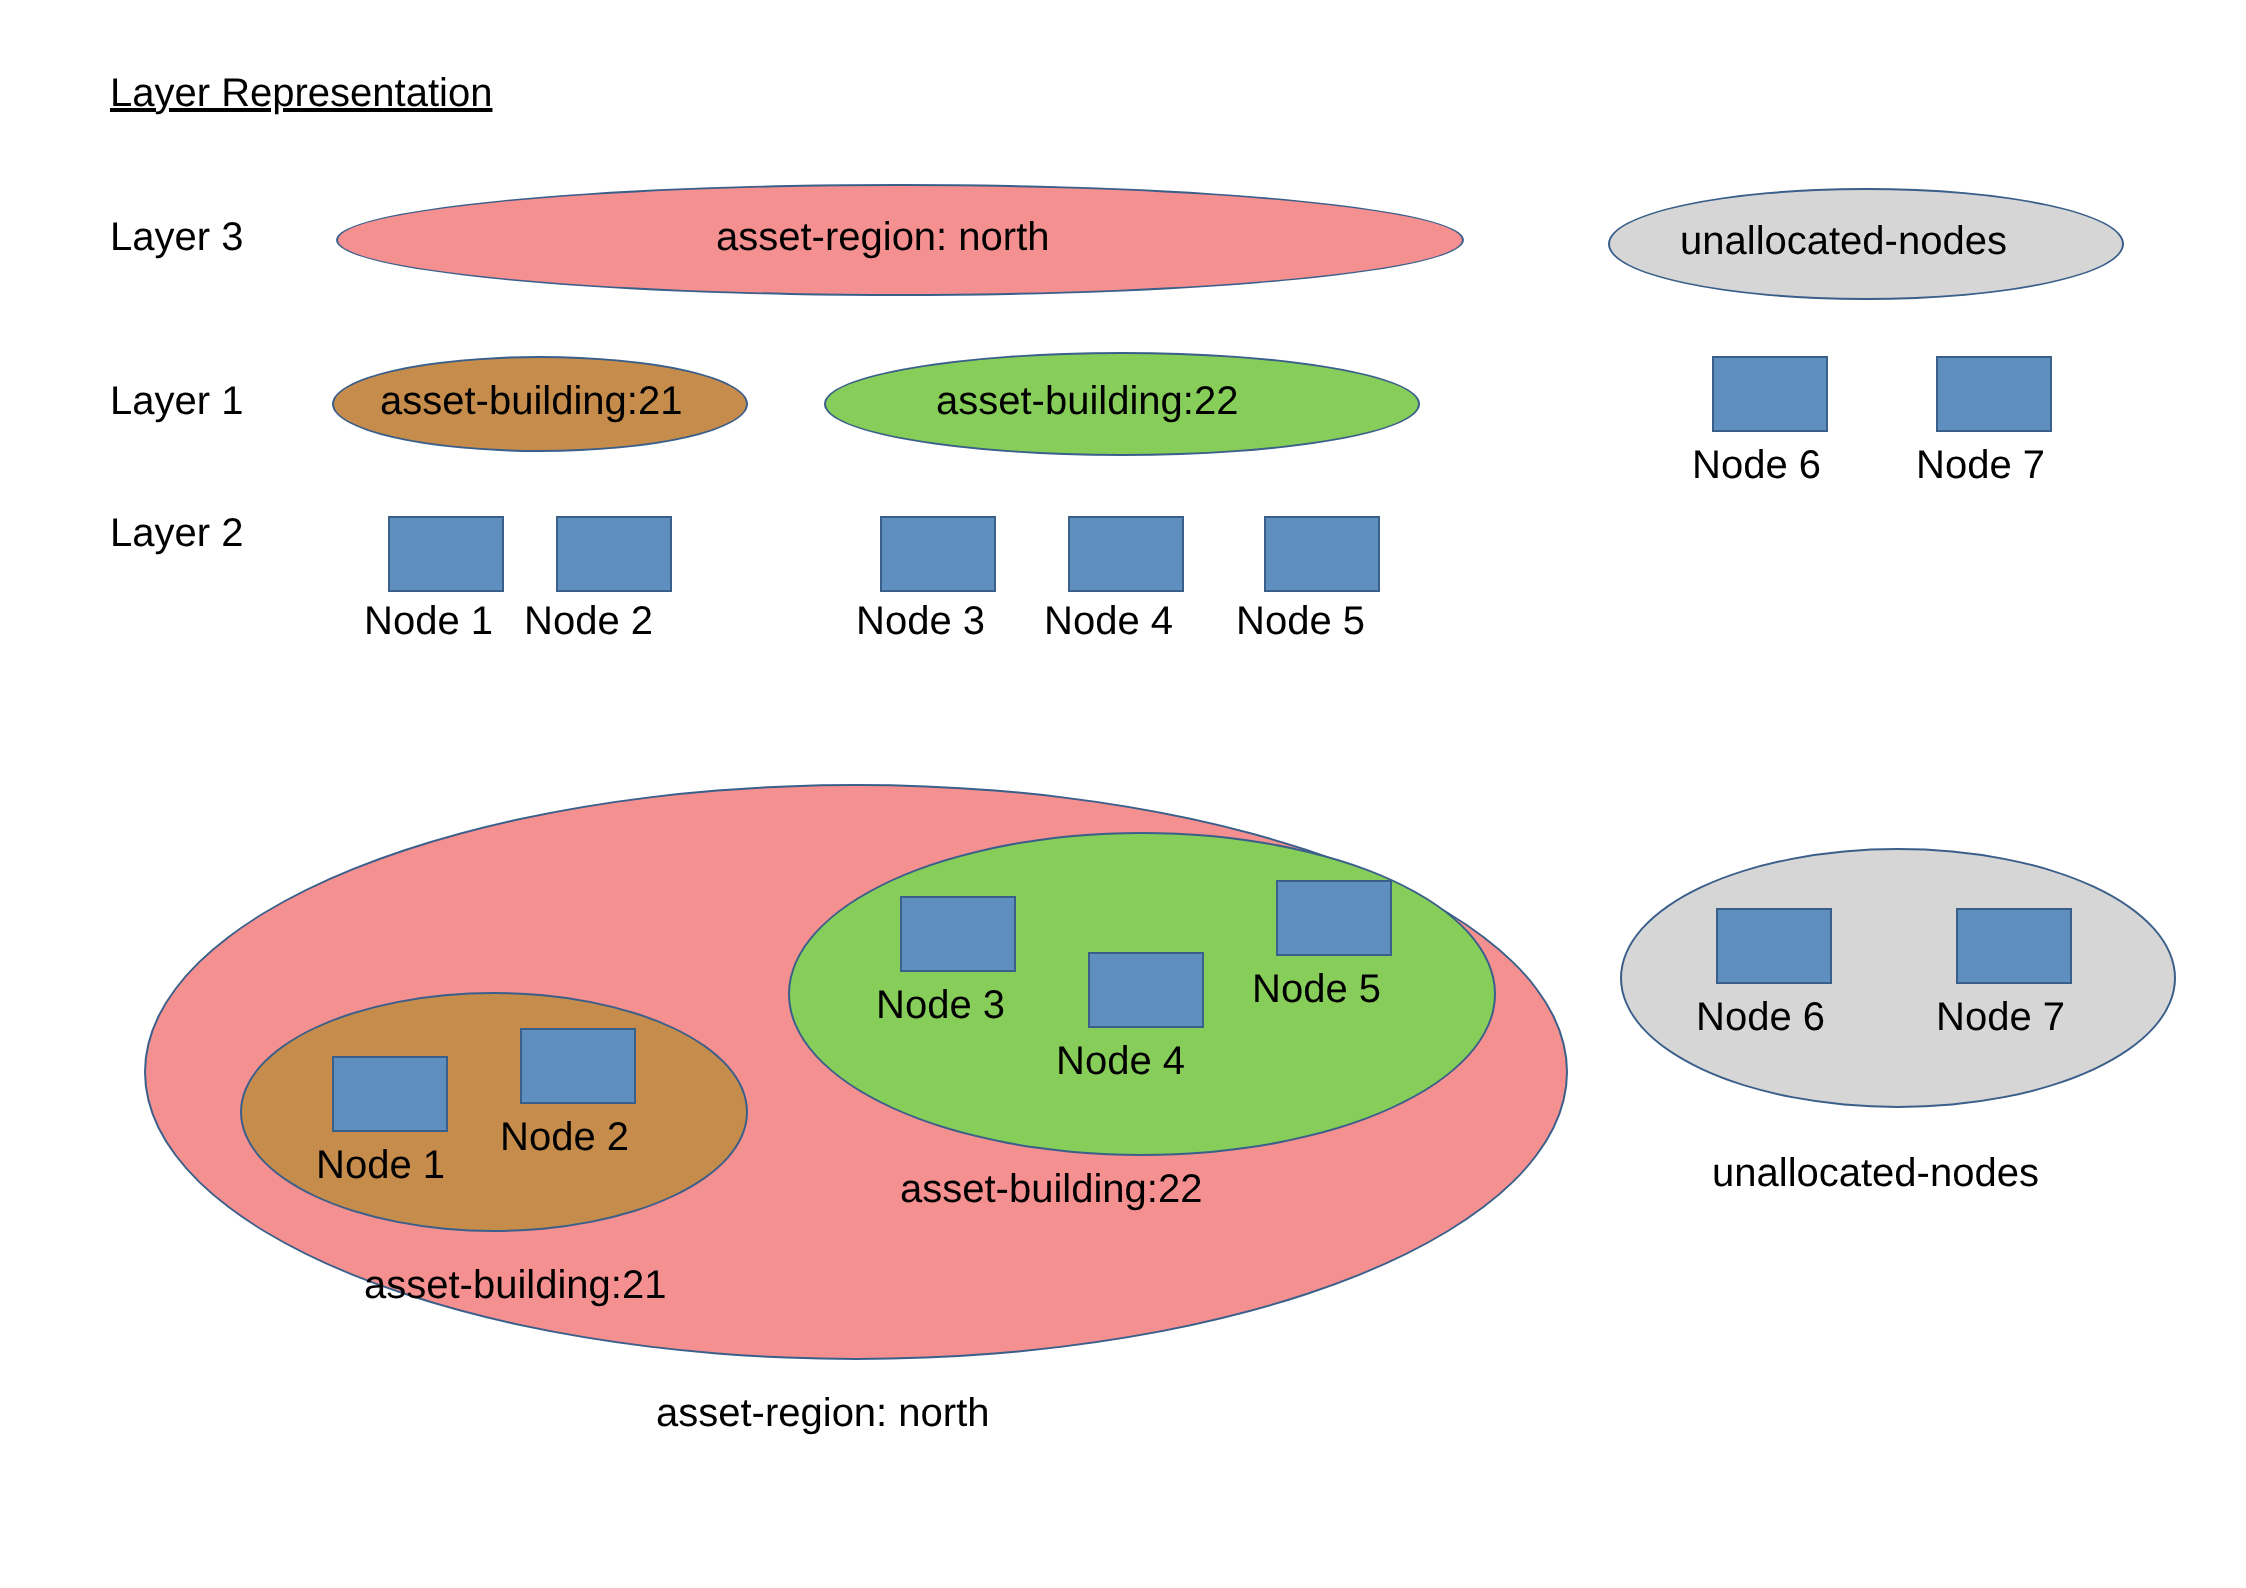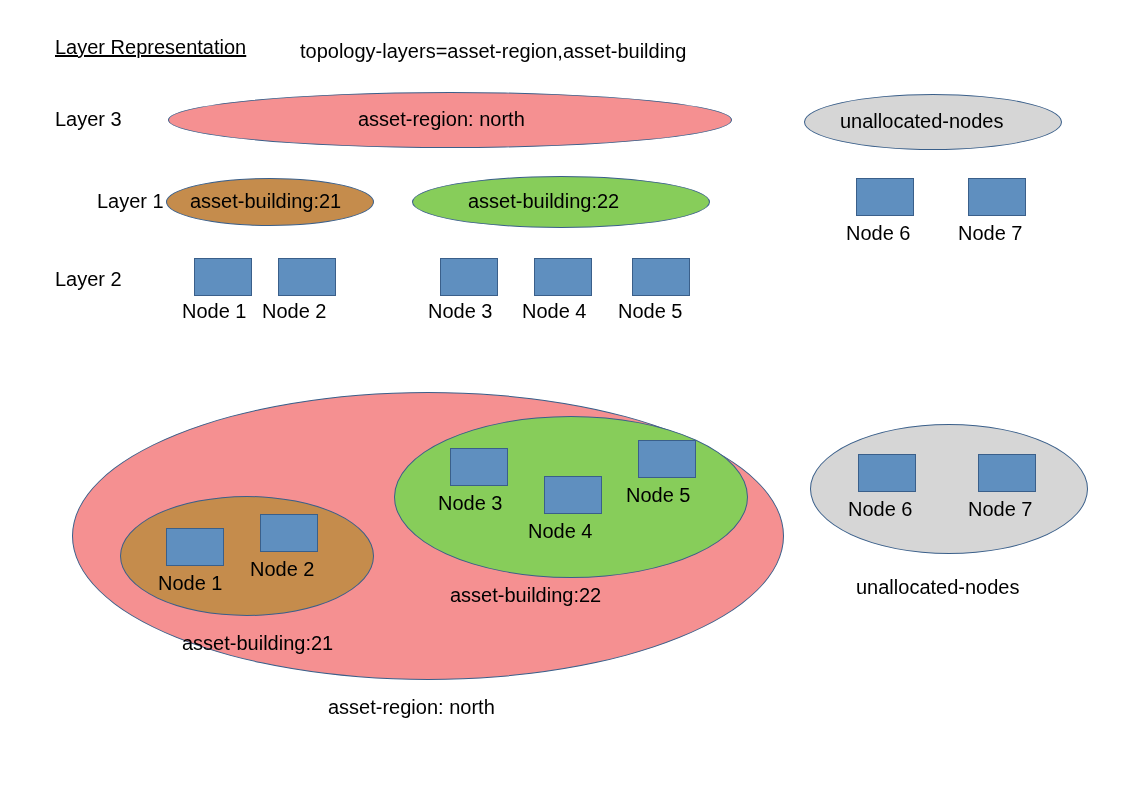--- a/index.html
+++ b/index.html
@@ -40,25 +40,24 @@
     border: 1px solid #3a5f8a;
     box-sizing: border-box;
   }
 </style>
 </head>
 <body>
 
 <div class="stage">
 
   <div class="text underline" style="left:55px; top:36px;">Layer Representation</div>
-  <div class="text" style="left:300px; top:40px;">topology-layers=asset-region,asset-building</div>
 
   <div class="text" style="left:55px; top:108px;">Layer 3</div>
-  <div class="text" style="left:55px; top:190px;margin-left:42px;">Layer 1</div>
-  <div class="text" style="left:55px; top:268px;">Layer 2</div>
+  <div class="text" style="left:55px; top:190px;">Layer 1</div>
+  <div class="text" style="left:55px; top:256px;">Layer 2</div>
 
   <div class="ellipse pink" style="left:168px; top:92px; width:564px; height:56px;"></div>
   <div class="text" style="left:358px; top:108px;">asset-region: north</div>
 
   <div class="ellipse brown" style="left:166px; top:178px; width:208px; height:48px;"></div>
   <div class="text" style="left:190px; top:190px;">asset-building:21</div>
 
   <div class="ellipse green" style="left:412px; top:176px; width:298px; height:52px;"></div>
   <div class="text" style="left:468px; top:190px;">asset-building:22</div>
 

